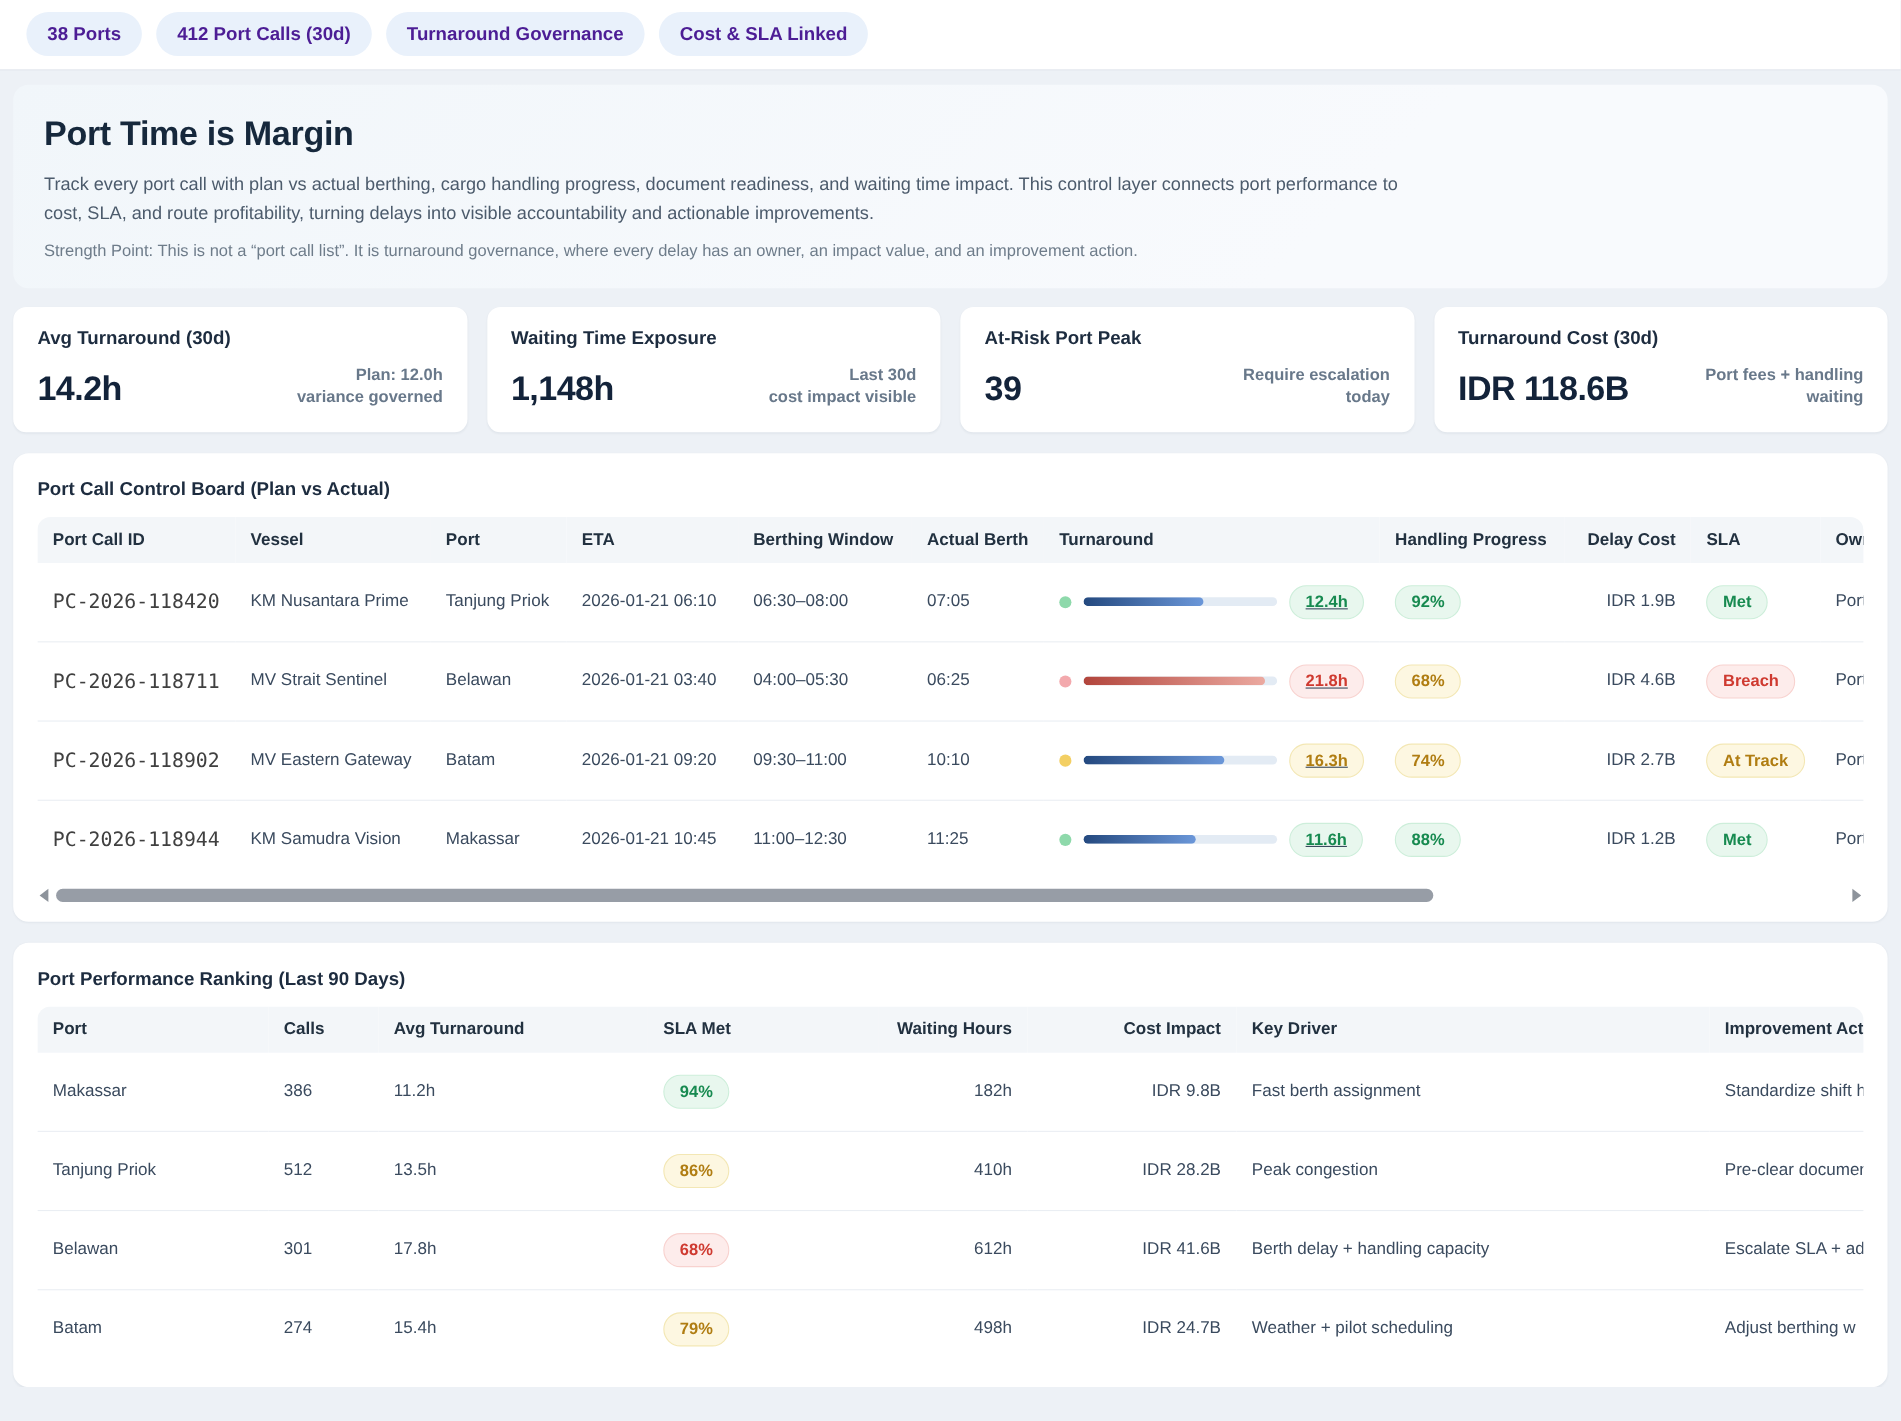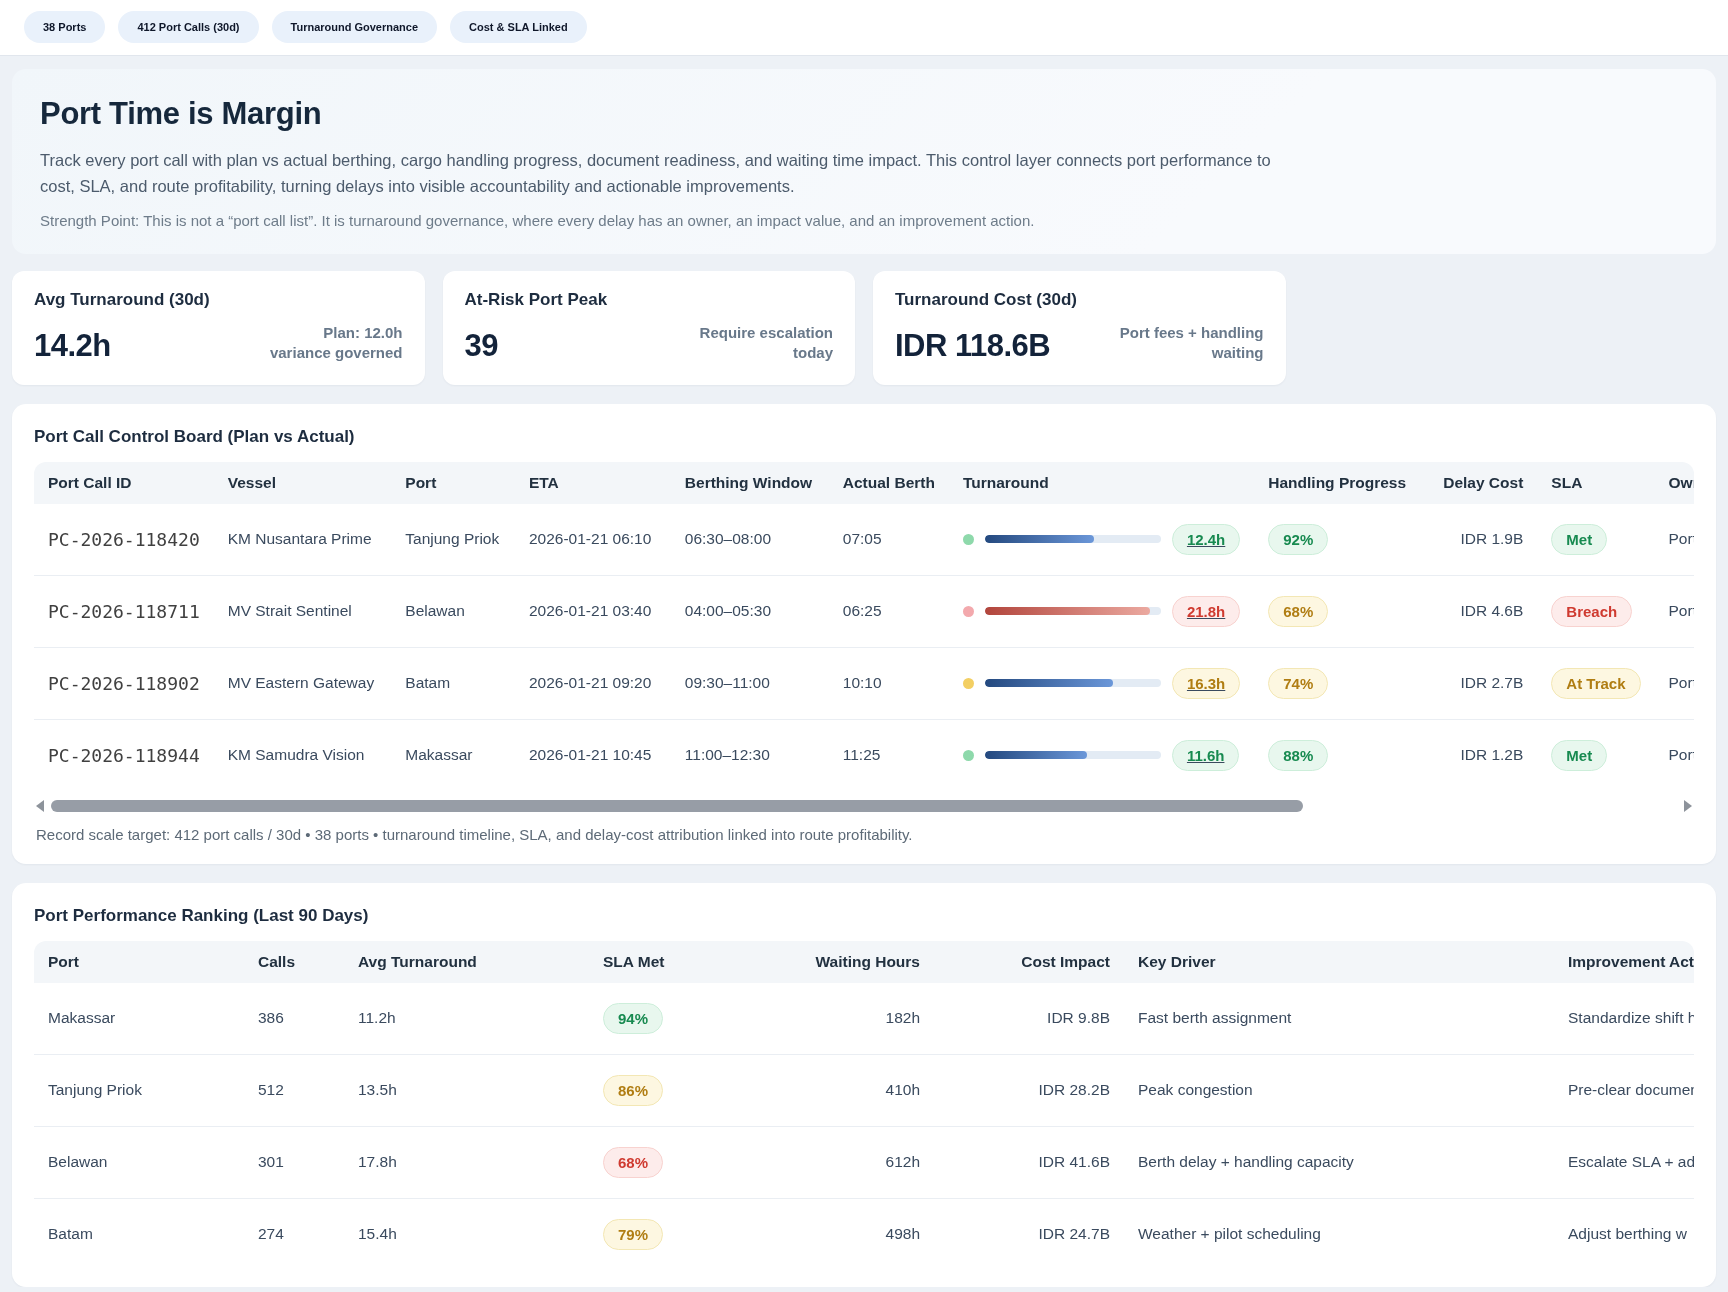--- a/index.html
+++ b/index.html
@@ -15,21 +15,21 @@
     padding:11px 24px 12px 24px;
     display:flex; align-items:center; justify-content:space-between;
     box-shadow:0 1px 0 rgba(20,40,70,.05);
   }
   .brand-line { display:flex; align-items:baseline; }
   .brand-name { font-size:27px; font-weight:800; color:#1d2b3c; letter-spacing:-.3px; }
   .brand-suffix { font-size:27px; font-weight:800; color:#d6454d; letter-spacing:-.3px; }
   .brand-sub { font-size:15px; font-weight:700; color:#5f6e7e; margin-top:2px; }
   .chips { display:flex; gap:13px; }
   .chip {
-    background:#e9f1fb; color:#0f172a; font-weight:700; font-size:11px;
+    background:#e9f1fb; color:#4c1d95; font-weight:700; font-size:17px;
     padding:10px 19px; border-radius:999px; white-space:nowrap;
   }
   
   .hero {
     margin:14px 12px 0 12px;
     background:linear-gradient(135deg,#f1f6fa 0%,#f8fafd 70%);
     border-radius:14px;
     padding:27px 28px 25px 28px;
   }
   .hero h1 { font-size:31px; font-weight:800; color:#16283c; letter-spacing:-.3px; }
@@ -128,20 +128,30 @@
 </section>
 
 <section class="stats">
   <div class="stat-card">
     <div class="stat-title">Avg Turnaround (30d)</div>
     <div class="stat-row">
       <div class="stat-value">14.2h</div>
       <div class="stat-note">
         <div>Plan: 12.0h</div>
           <div>variance governed</div>
+      </div>
+    </div>
+  </div>
+  <div class="stat-card">
+    <div class="stat-title">Waiting Time Exposure</div>
+    <div class="stat-row">
+      <div class="stat-value">1,148h</div>
+      <div class="stat-note">
+        <div>Last 30d</div>
+          <div>cost impact visible</div>
       </div>
     </div>
   </div>
   <div class="stat-card">
     <div class="stat-title">At-Risk Port Peak</div>
     <div class="stat-row">
       <div class="stat-value">39</div>
       <div class="stat-note">
         <div>Require escalation</div>
           <div>today</div>
@@ -280,21 +290,20 @@
       </tbody>
     </table>
   </div>
   <div class="scrollbar">
     <span class="sb-arrow sb-left"></span>
     <span class="sb-track">
         <span class="sb-thumb"></span>
       </span>
     <span class="sb-arrow sb-right"></span>
   </div>
-  <div class="footnote">Record scale target: 412 port calls / 30d • 38 ports • turnaround timeline, SLA, and delay-cost attribution linked into route profitability.</div>
 </section>
 
 <section class="section">
   <div class="section-title">Port Performance Ranking (Last 90 Days)</div>
   <div class="table-clip">
     <table class="t2">
       <colgroup>
         <col class="c1">
           <col class="c2">
           <col class="c3">

